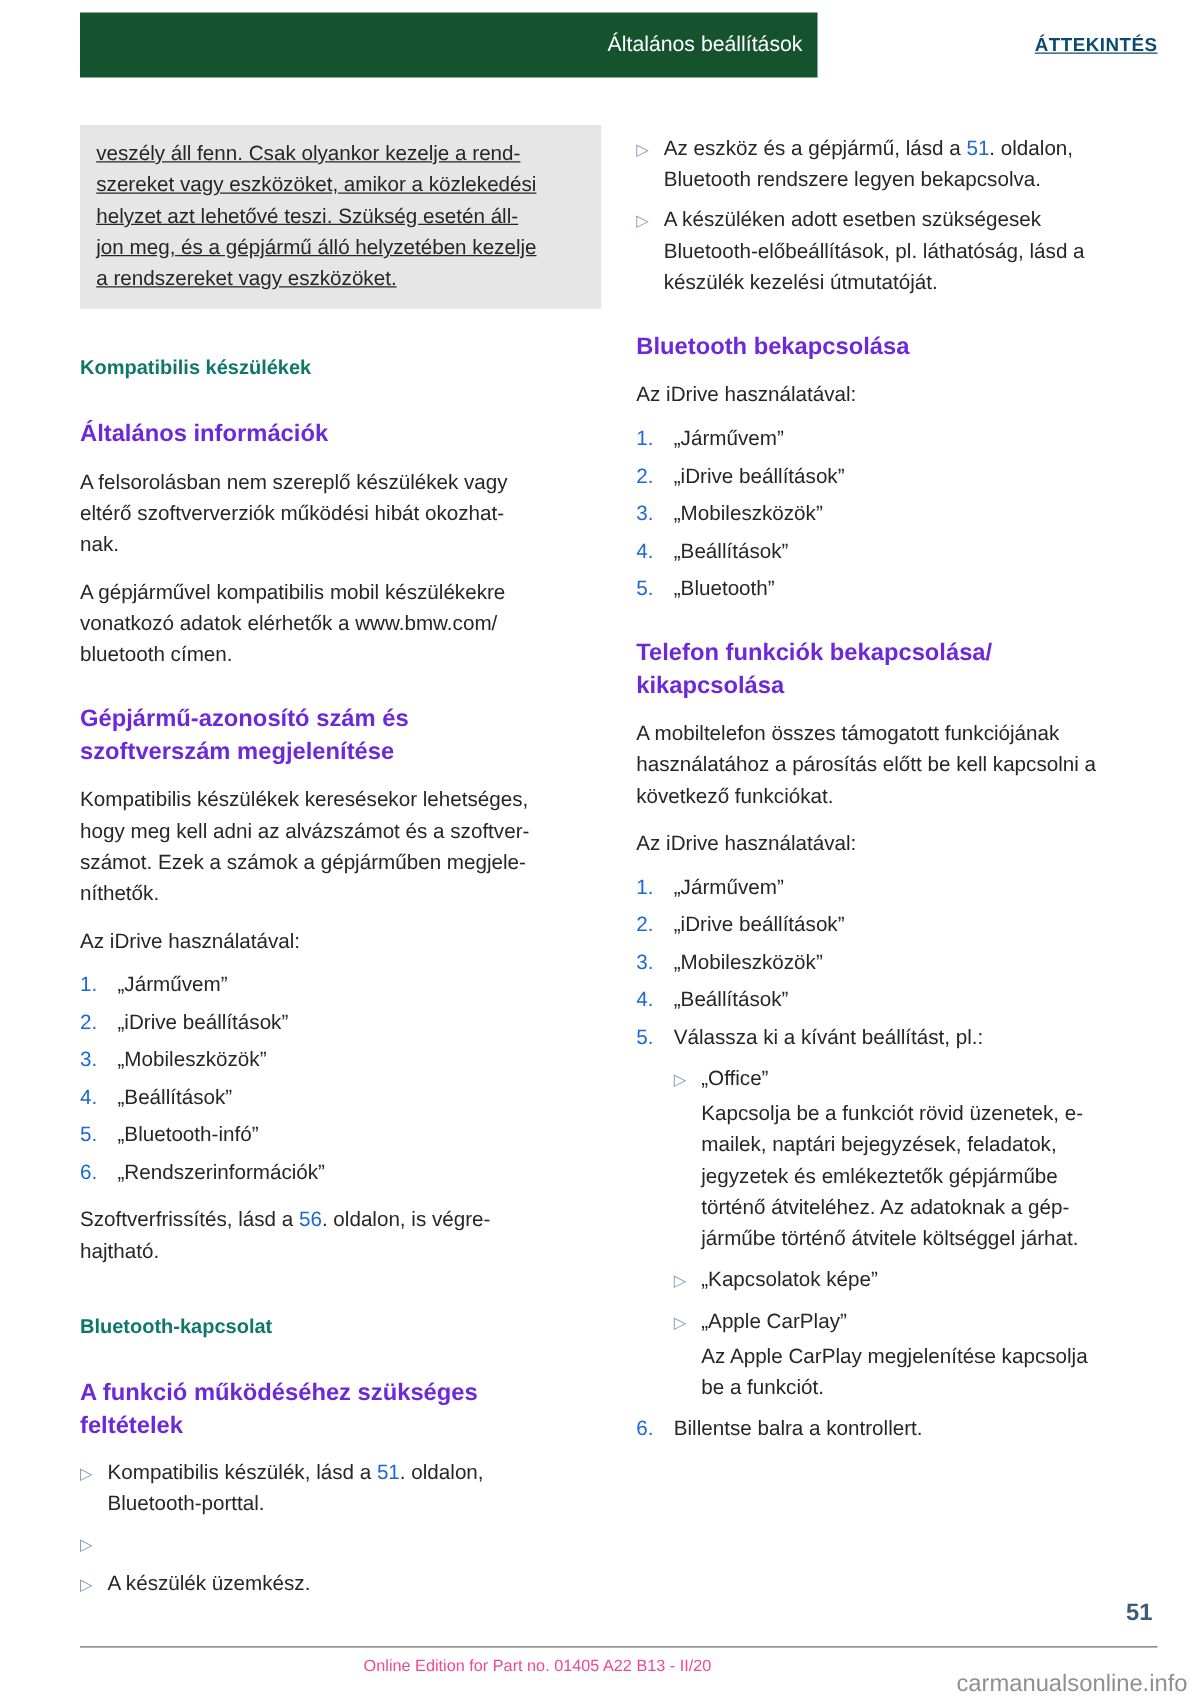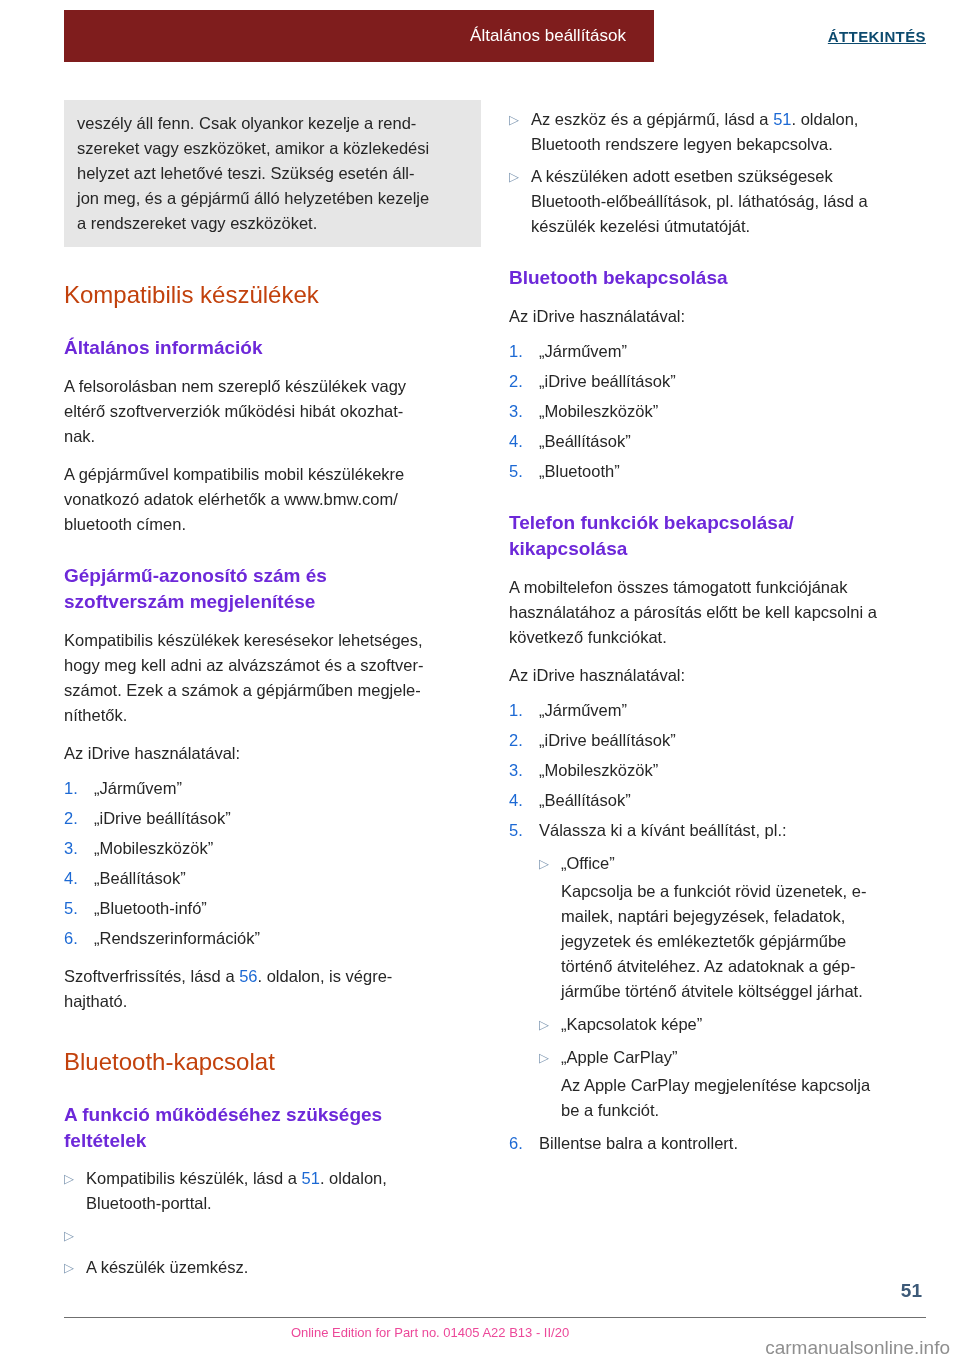--- a/index.html
+++ b/index.html
@@ -12,24 +12,24 @@
     overflow:hidden;
     box-sizing:border-box;
   }
   
   .header {
     display:flex; align-items:stretch;
     margin:10px 34px 0 64px;
     height:52px;
   }
   .header-bar {
-    background:#7f1d1d;
+    background:#14532d;
     flex:0 0 590px;
     display:flex; align-items:center; justify-content:flex-end;
-    padding-right:28px;
+    padding-right:12px;
     box-sizing:border-box;
   }
   .header-chapter { color:#ffffff; font-size:17px; }
   .header-section {
     margin-left:auto; align-self:center;
     color:#0c4a6e; font-weight:bold; font-size:15px;
     letter-spacing:0.4px;
     text-decoration:underline;
   }
   
@@ -38,24 +38,25 @@
     padding:38px 34px 0 64px;
     box-sizing:border-box;
   }
   .col { flex:1 1 0; min-width:0; font-size:16.5px; line-height:25px; }
   .col > *:first-child { margin-top:0; }
 
   .warning-box {
     background:#e6e6e6;
     padding:11px 13px;
     white-space:pre-line;
+    text-decoration:underline;
   }
   h1.doc {
-    font-size:24px; line-height:28px;
-    color:#c2410c; font-weight:normal;
+    font-size:16px; line-height:28px;
+    color:#0f766e; font-weight:bold;
     margin:34px 0 0 0; white-space:pre-line;
   }
   h2.doc {
     font-size:19px; line-height:26px;
     color:#6d28d9; font-weight:bold;
     margin:26px 0 0 0; white-space:pre-line;
   }
   p.doc { margin:13px 0 0 0; white-space:pre-line; }
 
   .page-link { color:#1c69d4; text-decoration:none; cursor:pointer; }

